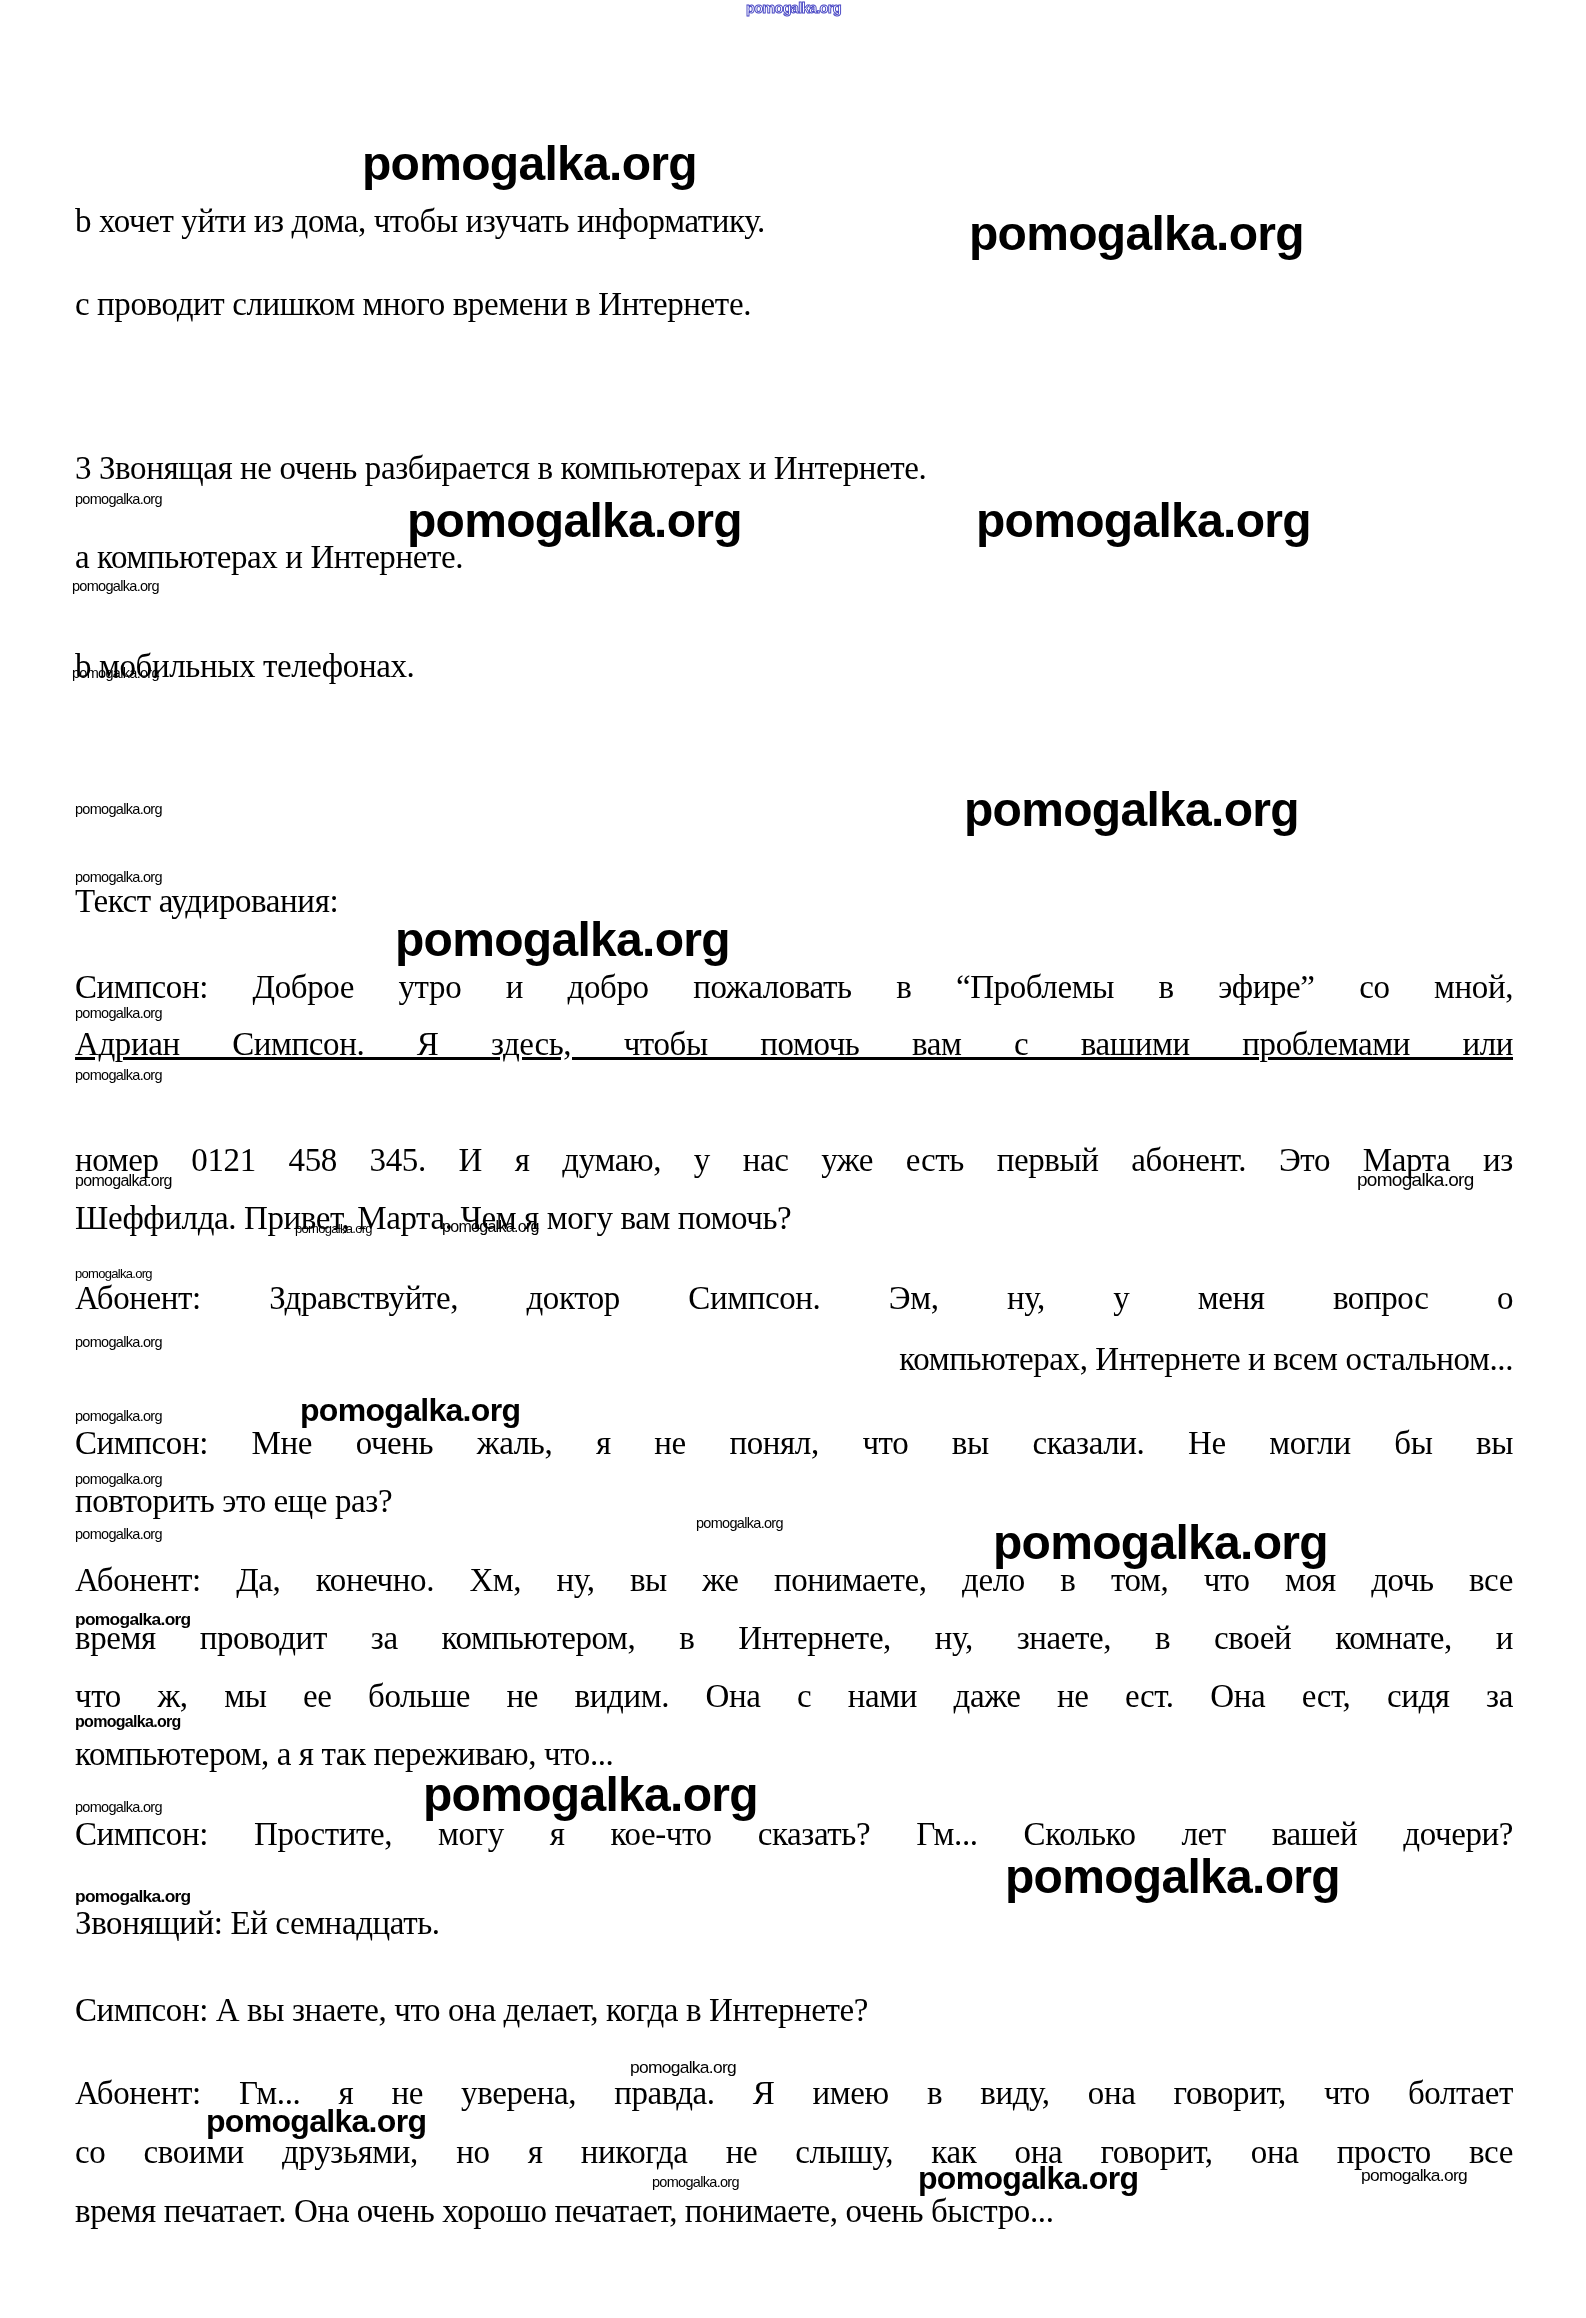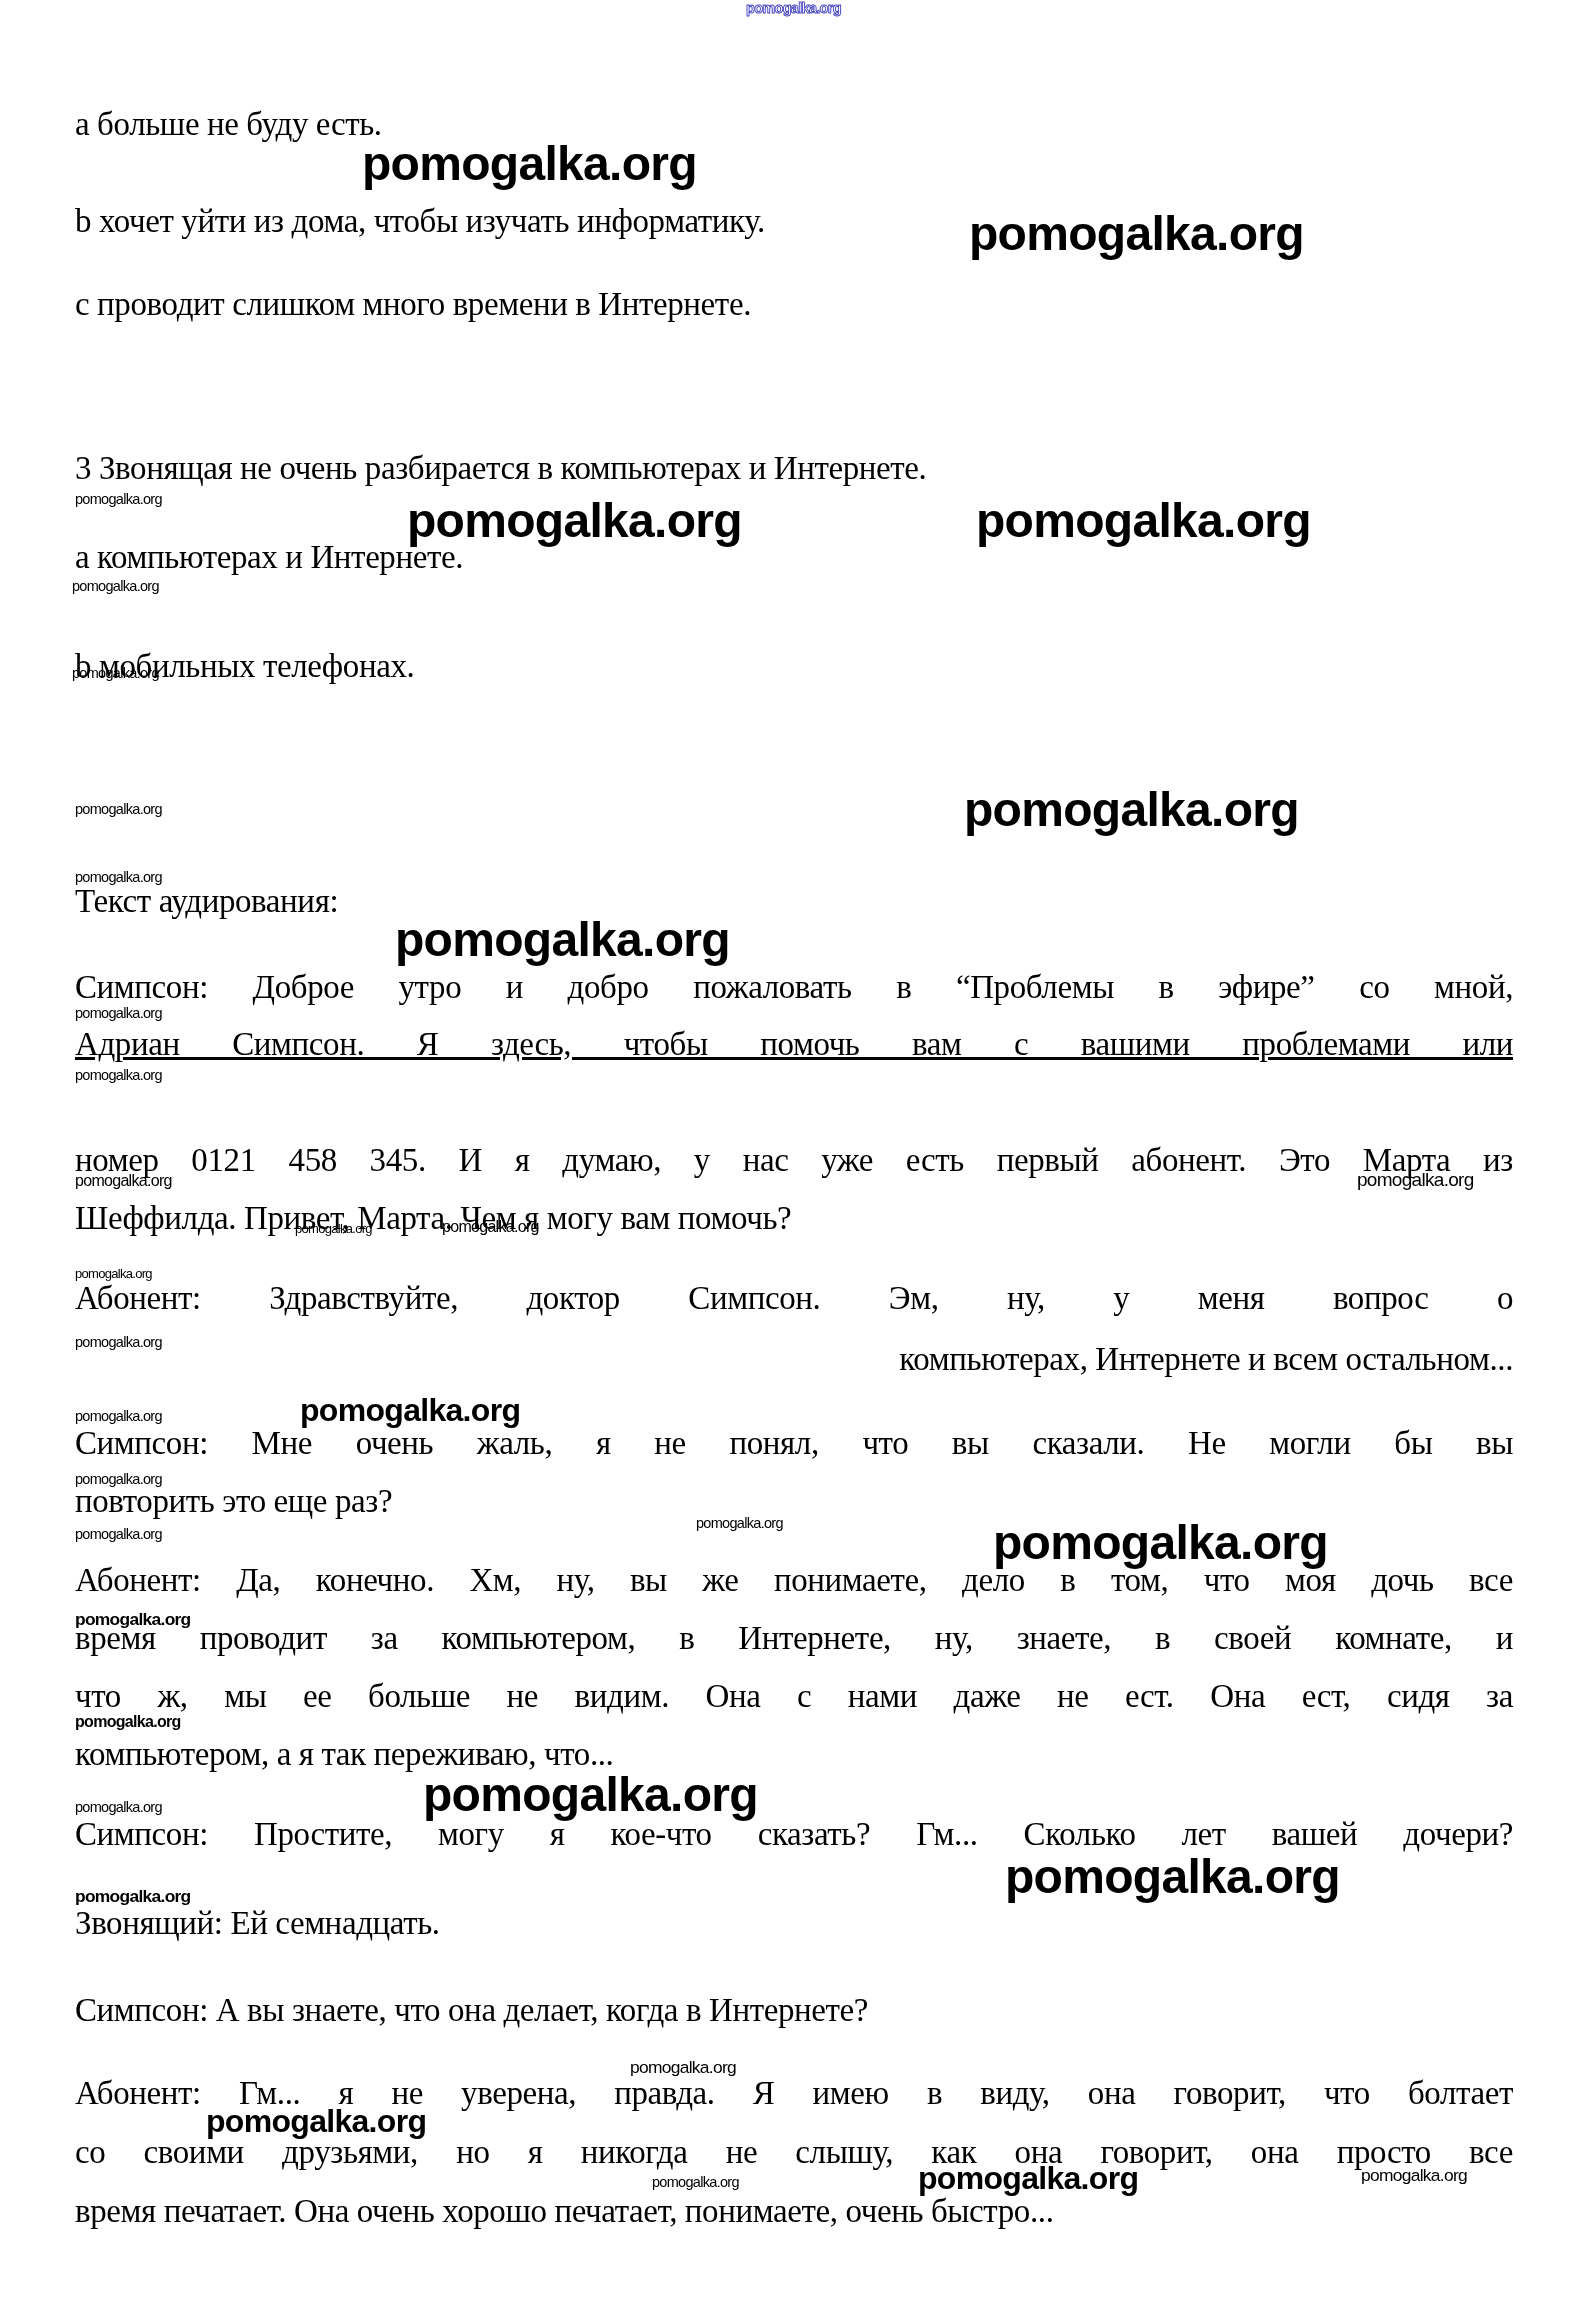--- a/index.html
+++ b/index.html
@@ -41,21 +41,20 @@
   .wm.outline {
     color: #ffffff;
     -webkit-text-stroke: 0.9px #4a49c5;
     text-shadow: 0 0 0.7px #4a49c5;
   }
 </style>
 </head>
 <body>
 
 <div id="page" style="background: rgb(255, 255, 255);">
-    <div class="text-line" style="top: 106px;">а больше не буду есть.</div>
     <div class="text-line" style="top: 203px;">b хочет уйти из дома, чтобы изучать информатику.</div>
     <div class="text-line" style="top: 286px;">с проводит слишком много времени в Интернете.</div>
     <div class="text-line" style="top: 450px;">3 Звонящая не очень разбирается в компьютерах и Интернете.</div>
     <div class="text-line" style="top: 539px;">а компьютерах и Интернете.</div>
     <div class="text-line" style="top: 612px; margin-top: 36px;">b мобильных телефонах.</div>
     <div class="text-line" style="top: 883px;">Текст аудирования:</div>
     <div class="text-line justify" style="top: 969px;">Симпсон: Доброе утро и добро пожаловать в “Проблемы в эфире” со мной,</div>
     <div class="text-line justify" style="top: 1026px; text-decoration: underline;">Адриан Симпсон. Я здесь, чтобы помочь вам с вашими проблемами или</div>
     <div class="text-line justify" style="top: 1142px;">номер 0121 458 345. И я думаю, у нас уже есть первый абонент. Это Марта из</div>
     <div class="text-line" style="top: 1200px;">Шеффилда. Привет, Марта. Чем я могу вам помочь?</div>

